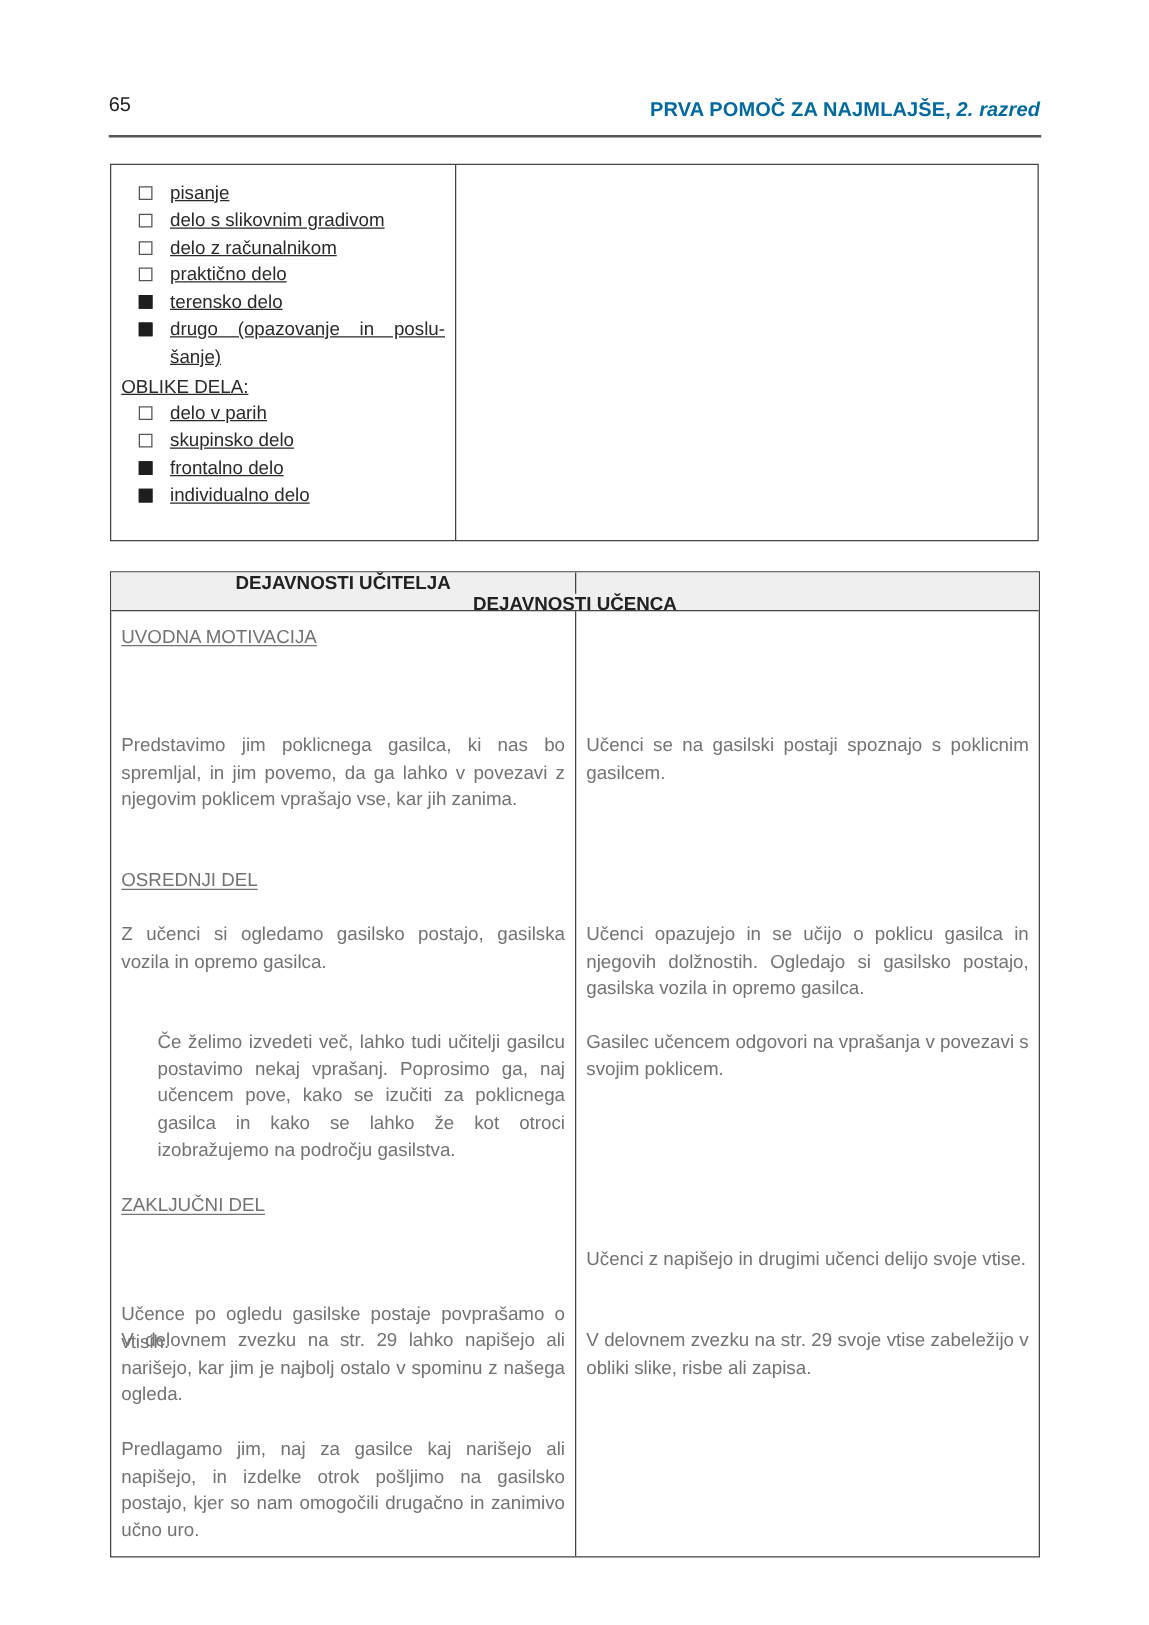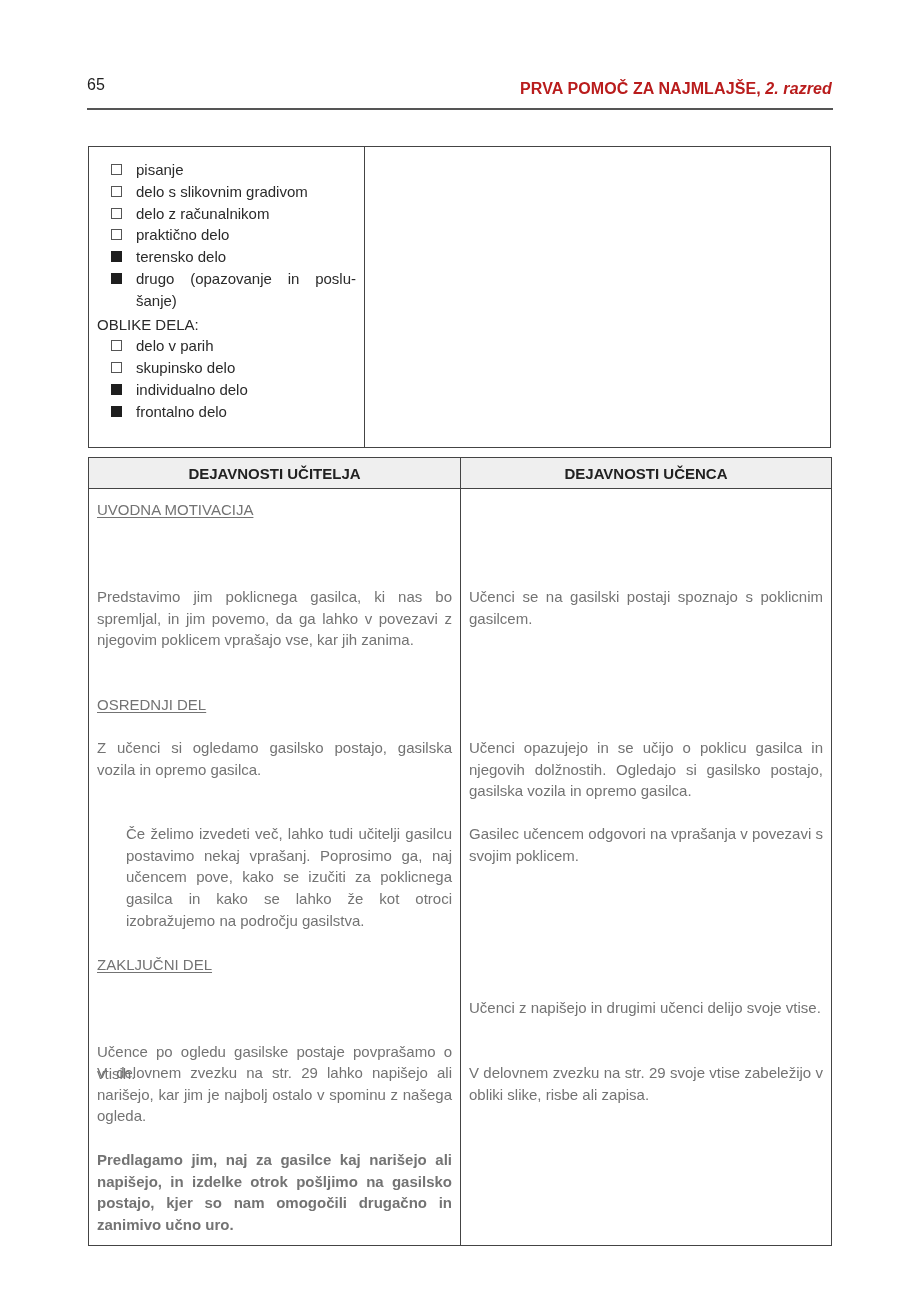--- a/index.html
+++ b/index.html
@@ -6,32 +6,32 @@
     body {
       width: 919px; height: 1300px; position: relative; overflow: hidden;
       font-family: "Liberation Sans", sans-serif; color: #2a2a2a;
     }
     .page-number {
       position: absolute; left: 87px; top: 76px;
       font-size: 16px; font-weight: normal; color: #222;
     }
     .running-head {
       position: absolute; right: 87px; top: 80px;
-      font-size: 16px; font-weight: bold; color: #b91c1c; letter-spacing: 0.1px;
+      font-size: 16px; font-weight: bold; color: #0369a1; letter-spacing: 0.1px;
     }
     .running-head .italic { font-style: italic; }
     .head-rule {
       position: absolute; left: 87px; top: 108px; width: 746px; height: 2px;
       background: #555;
     }
 
     
     .top-table {
-      position: absolute; left: 88px; top: 146px; width: 743px; height: 302px;
-      border: 1.5px solid #444; box-sizing: border-box; display: flex;
+      position: absolute; left: 88px; top: 131px; width: 743px; height: 302px;
+      border: 1.5px solid #444; box-sizing: border-box; display: flex; text-decoration: underline;
     }
     .top-left {
       width: 276px; border-right: 1.5px solid #444; box-sizing: border-box;
       padding: 12px 8px 0 8px; font-size: 15px; line-height: 21.8px;
     }
     .top-right { flex: 1; }
     .check-row { display: flex; align-items: flex-start; }
     .box {
       width: 11px; height: 11px; margin: 5px 14px 0 14px; flex: 0 0 auto;
       box-sizing: border-box; border: 1px solid #555; background: #fff;
@@ -40,21 +40,21 @@
     .check-label { flex: 1; text-align: justify; }
     .section-label { margin-top: 2px; }
 
     
     .main-table {
       position: absolute; left: 88px; top: 457px; width: 744px; height: 789px;
       border: 1.5px solid #444; box-sizing: border-box;
     }
     .thead {
       display: flex; height: 31px; background: #efefef;
-      border-bottom: 1.5px solid #444; box-sizing: border-box;
+      border-bottom: 1.5px solid #444; box-sizing: border-box; flex-direction: column;
     }
     .th {
       font-size: 15px; font-weight: bold; display: flex; align-items: center;
       justify-content: center; color: #222;
     }
     .th.left { width: 372px; border-right: 1.5px solid #444; box-sizing: border-box; }
     .th.right { flex: 1; }
     .tbody { display: flex; height: 756px; }
     .col-left {
       width: 372px; border-right: 1.5px solid #444; box-sizing: border-box;
@@ -108,46 +108,46 @@
     <div class="check-row">
       <span class="box"></span>
       <span class="check-label">delo v parih</span>
     </div>
     <div class="check-row">
       <span class="box"></span>
       <span class="check-label">skupinsko delo</span>
     </div>
     <div class="check-row">
       <span class="box checked"></span>
-      <span class="check-label">individualno delo</span>
+      <span class="check-label">frontalno delo</span>
     </div>
     <div class="check-row">
       <span class="box checked"></span>
-      <span class="check-label">frontalno delo</span>
+      <span class="check-label">individualno delo</span>
     </div>
   </div>
   <div class="top-right"></div>
 </div>
 
 <div class="main-table">
   <div class="thead">
     <div class="th left">DEJAVNOSTI UČITELJA</div>
     <div class="th right">DEJAVNOSTI UČENCA</div>
   </div>
   <div class="tbody">
     <div class="col-left">
       <div class="cell heading" style="top:10px;">UVODNA MOTIVACIJA</div>
       <div class="cell" style="top:97px;">Predstavimo jim poklicnega gasilca, ki nas bo spremljal, in jim povemo, da ga lahko v povezavi z njegovim poklicem vprašajo vse, kar jih zanima.</div>
       <div class="cell heading" style="top:205px;">OSREDNJI DEL</div>
       <div class="cell" style="top:248px;">Z učenci si ogledamo gasilsko postajo, gasilska vozila in opremo gasilca.</div>
       <div class="cell" style="top:334px;margin-left:29px;">Če želimo izvedeti več, lahko tudi učitelji gasilcu postavimo nekaj vprašanj. Poprosimo ga, naj učencem pove, kako se izučiti za poklicnega gasilca in kako se lahko že kot otroci izobražujemo na področju gasilstva.</div>
       <div class="cell heading" style="top:465px;">ZAKLJUČNI DEL</div>
       <div class="cell" style="top:508px;margin-top:44px;">Učence po ogledu gasilske postaje povprašamo o vtisih.</div>
       <div class="cell" style="top:573px;">V delovnem zvezku na str. 29 lahko napišejo ali narišejo, kar jim je najbolj ostalo v spominu z našega ogleda.</div>
-      <div class="cell" style="top:660px;font-weight:bold;">Predlagamo jim, naj za gasilce kaj narišejo ali napišejo, in izdelke otrok pošljimo na gasilsko postajo, kjer so nam omogočili drugačno in zanimivo učno uro.</div>
+      <div class="cell" style="top:660px;">Predlagamo jim, naj za gasilce kaj narišejo ali napišejo, in izdelke otrok pošljimo na gasilsko postajo, kjer so nam omogočili drugačno in zanimivo učno uro.</div>
     </div>
     <div class="col-right">
       <div class="cell" style="top:97px;">Učenci se na gasilski postaji spoznajo s poklicnim gasilcem.</div>
       <div class="cell" style="top:248px;">Učenci opazujejo in se učijo o poklicu gasilca in njegovih dolžnostih. Ogledajo si gasilsko postajo, gasilska vozila in opremo gasilca.</div>
       <div class="cell" style="top:334px;">Gasilec učencem odgovori na vprašanja v povezavi s svojim poklicem.</div>
       <div class="cell" style="top:508px;">Učenci z napišejo in drugimi učenci delijo svoje vtise.</div>
       <div class="cell" style="top:573px;">V delovnem zvezku na str. 29 svoje vtise zabeležijo v obliki slike, risbe ali zapisa.</div>
     </div>
   </div>
 </div>

